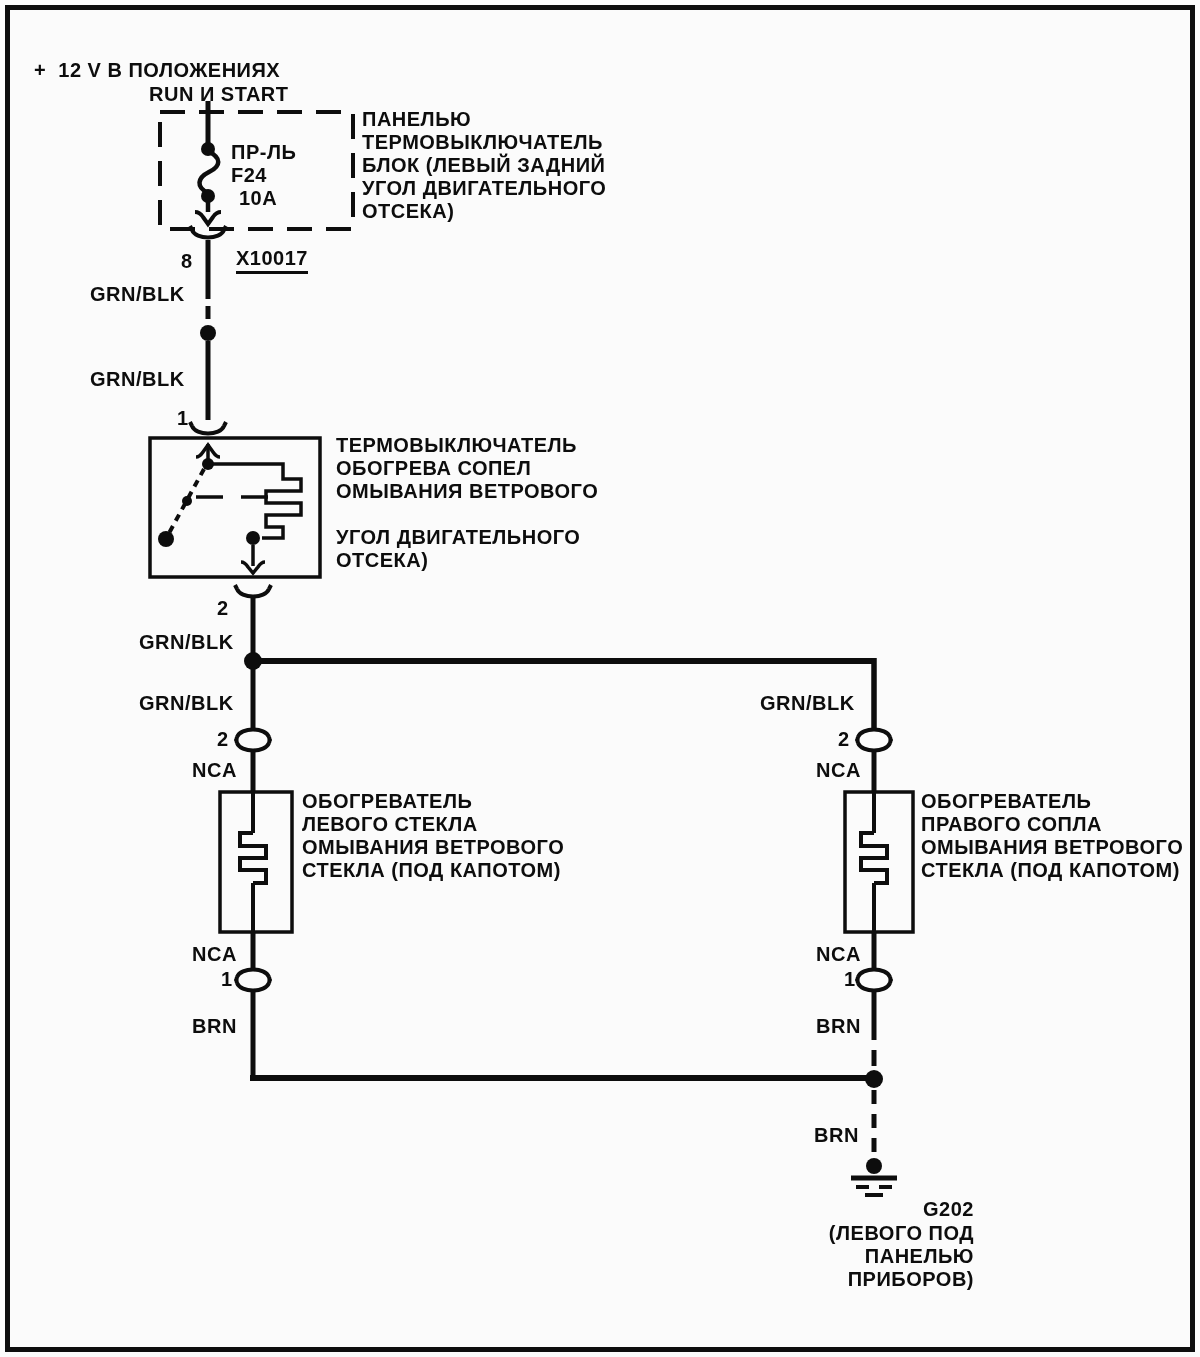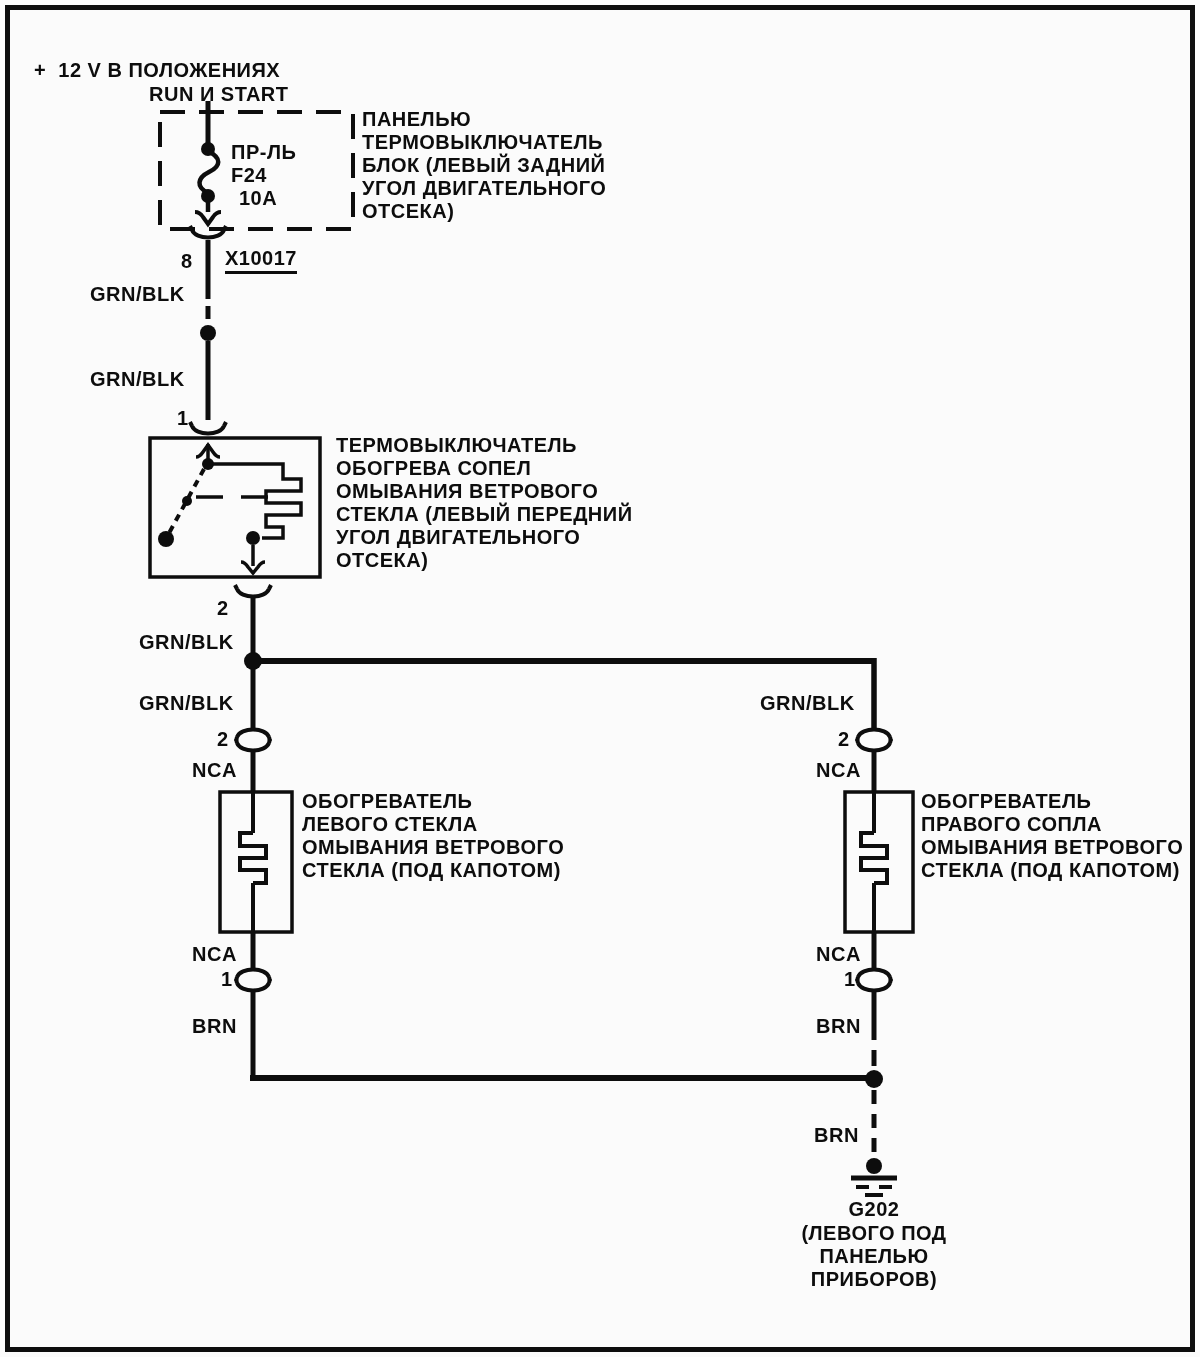--- a/index.html
+++ b/index.html
@@ -10,21 +10,21 @@
   .frame{
     position:absolute;left:5px;top:5px;right:5px;bottom:5px;
     border:5px solid #0d0d0d;pointer-events:none;
   }
   svg.wires{position:absolute;left:0;top:0;}
   .t{
     position:absolute;font-weight:bold;font-size:20px;line-height:23px;
     color:#0d0d0d;letter-spacing:.5px;white-space:pre;
   }
   .u{border-bottom:3px solid #0d0d0d;padding-bottom:1px;}
-  .ctr{width:200px;text-align:center;}
+  .ctr{width:200px;text-align:right;}
 </style>
 </head>
 <body>
 
 <div class="page">
   <div class="frame"></div>
 
   <svg class="wires" width="1200" height="1357" viewBox="0 0 1200 1357">
     <g stroke="#0d0d0d" fill="none" stroke-width="5">
 
@@ -123,31 +123,30 @@
   <div class="t" style="left:231px;top:164px">F24</div>
   <div class="t" style="left:239px;top:187px">10A</div>
 
   <div class="t" style="left:362px;top:108px">ПАНЕЛЬЮ</div>
   <div class="t" style="left:362px;top:131px">ТЕРМОВЫКЛЮЧАТЕЛЬ</div>
   <div class="t" style="left:362px;top:154px">БЛОК (ЛЕВЫЙ ЗАДНИЙ</div>
   <div class="t" style="left:362px;top:177px">УГОЛ ДВИГАТЕЛЬНОГО</div>
   <div class="t" style="left:362px;top:200px">ОТСЕКА)</div>
 
   <div class="t" style="left:181px;top:250px">8</div>
-  <div class="t u" style="left:225px;top:247px">X10017</div>
+  <div class="t u" style="left:236px;top:247px">X10017</div>
 
   <div class="t" style="left:90px;top:283px">GRN/BLK</div>
   <div class="t" style="left:90px;top:368px">GRN/BLK</div>
 
   <div class="t" style="left:177px;top:407px">1</div>
 
   <div class="t" style="left:336px;top:434px">ТЕРМОВЫКЛЮЧАТЕЛЬ</div>
   <div class="t" style="left:336px;top:457px">ОБОГРЕВА СОПЕЛ</div>
   <div class="t" style="left:336px;top:480px">ОМЫВАНИЯ ВЕТРОВОГО</div>
-  <div class="t" style="left:336px;top:503px">СТЕКЛА (ЛЕВЫЙ ПЕРЕДНИЙ</div>
   <div class="t" style="left:336px;top:526px">УГОЛ ДВИГАТЕЛЬНОГО</div>
   <div class="t" style="left:336px;top:549px">ОТСЕКА)</div>
 
   <div class="t" style="left:217px;top:597px">2</div>
   <div class="t" style="left:139px;top:631px">GRN/BLK</div>
   <div class="t" style="left:139px;top:692px">GRN/BLK</div>
   <div class="t" style="left:760px;top:692px">GRN/BLK</div>
 
   <div class="t" style="left:217px;top:728px">2</div>
   <div class="t" style="left:838px;top:728px">2</div>

